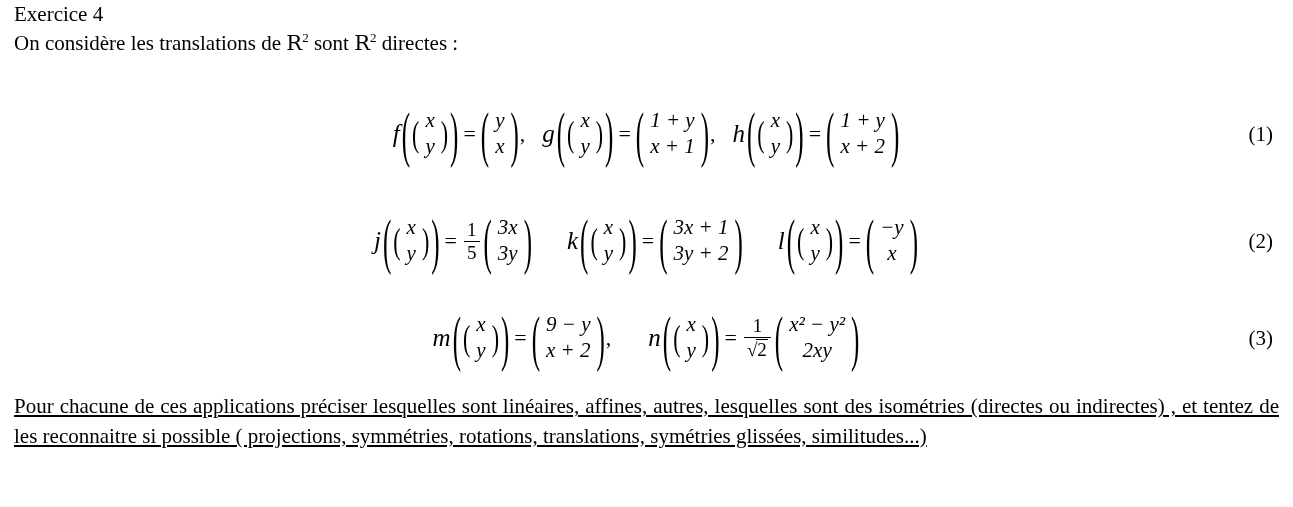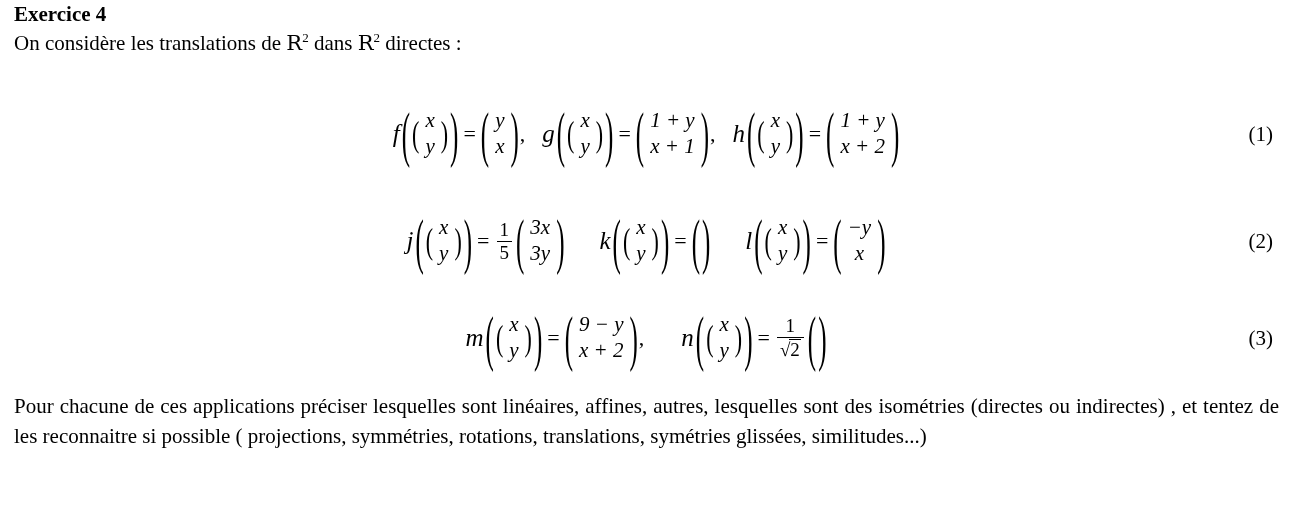--- a/index.html
+++ b/index.html
@@ -29,21 +29,21 @@
     overflow: hidden;
     color: #111;
     font-size: 20px;
     letter-spacing: 2px;
     white-space: nowrap;
   }
   .ex-title {
     position: absolute;
     top: 2px;
     left: 14px;
-    font-weight: bold;
+    font-weight: normal;
     font-size: 21px;
   }
   .intro {
     position: absolute;
     top: 31px;
     left: 14px;
     font-size: 21px;
   }
   .bb { font-family: "DejaVu Serif", serif; }
   sup { font-size: 0.62em; vertical-align: super; line-height: 0; }
@@ -133,33 +133,33 @@
 
   .tail {
     position: absolute;
     top: 392px;
     left: 14px;
     width: 1265px;
     font-size: 21px;
     line-height: 1.42;
     text-align: justify;
   }
-  .tail p { margin: 0; }
+  .tail p { margin: 0; text-decoration: underline; }
 </style>
 </head>
 <body>
 
 <div class="page">
 
   <div class="topline">· · · · · · · · · · · · · · · · · · · · · · · · · · · · · · · · · ·</div>
 
   <div class="ex-title">Exercice 4</div>
 
   <div class="intro">
-    <span>On considère les translations de </span><span class="bb">R</span><sup>2</sup><span> dans </span><span class="bb">R</span><sup>2</sup><span> directes :</span>
+    <span>On considère les translations de </span><span class="bb">R</span><sup>2</sup><span> sont </span><span class="bb">R</span><sup>2</sup><span> directes :</span>
   </div>
 
   <div class="eqrow r1">
 
     <span class="expr">
       <span class="fname">f</span>
       <span class="paren">(</span>
       <span class="paren sm">(</span>
       <span class="vecstack">
         <span class="cell">x</span>
@@ -254,20 +254,24 @@
       <span class="paren">(</span>
       <span class="paren sm">(</span>
       <span class="vecstack">
         <span class="cell">x</span>
         <span class="cell">y</span>
       </span>
       <span class="paren sm">)</span>
       <span class="paren">)</span>
       <span class="eqsign">=</span>
       <span class="paren">(</span>
+      <span class="vecstack">
+        <span class="cell">3x + 1</span>
+        <span class="cell">3y + 2</span>
+      </span>
       <span class="paren">)</span>
     </span>
 
     <span class="gap"></span>
 
     <span class="expr">
       <span class="fname">l</span>
       <span class="paren">(</span>
       <span class="paren sm">(</span>
       <span class="vecstack">
@@ -320,20 +324,24 @@
         <span class="cell">y</span>
       </span>
       <span class="paren sm">)</span>
       <span class="paren">)</span>
       <span class="eqsign">=</span>
       <span class="frac">
         <span class="num">1</span>
         <span class="den"><span class="radic">√<span class="bar">2</span></span></span>
       </span>
       <span class="paren">(</span>
+      <span class="vecstack">
+        <span class="cell">x² − y²</span>
+        <span class="cell">2xy</span>
+      </span>
       <span class="paren">)</span>
     </span>
   </div>
   <div class="eqnum r3">(3)</div>
 
   <div class="tail">
     <p>Pour chacune de ces applications préciser lesquelles sont linéaires, affines, autres, lesquelles sont des isométries (directes ou indirectes) , et tentez de les reconnaitre si possible ( projections, symmétries, rotations, translations, symétries glissées, similitudes...)</p>
   </div>
 
 </div>

